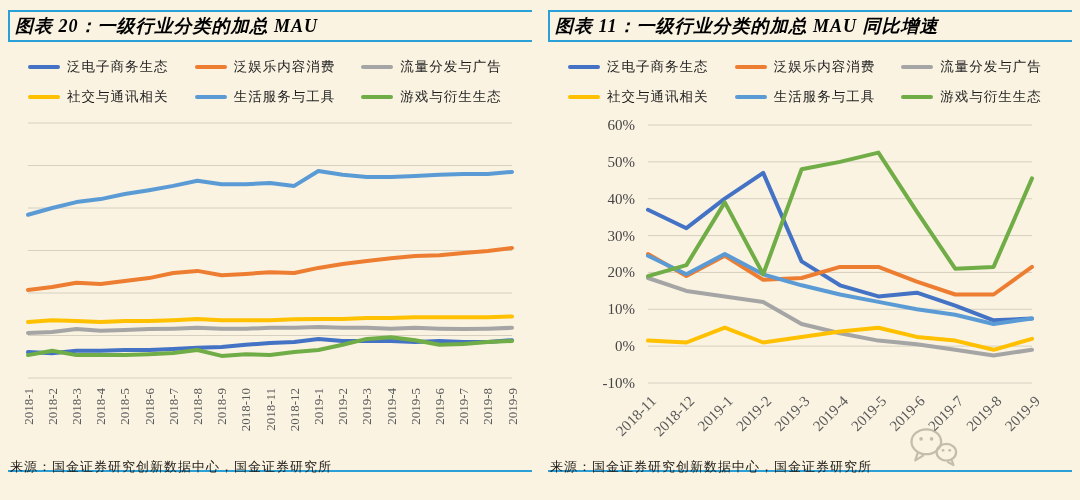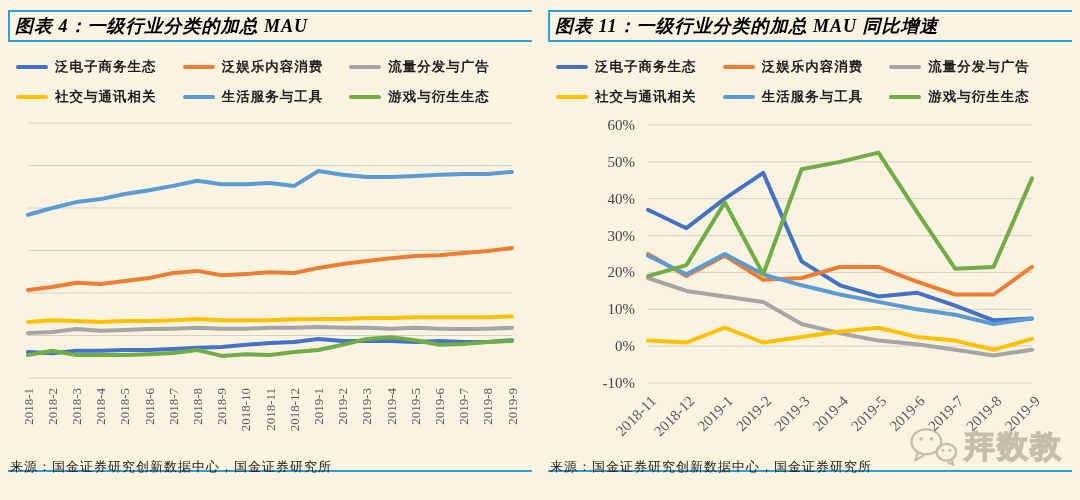--- a/index.html
+++ b/index.html
@@ -14,21 +14,21 @@
   .rule{position:absolute;left:0;width:100%;height:2px;background:#29A0D8;}
   .rule-top{top:10px;}
   .rule-mid{top:40px;}
   .rule-src{top:470px;}
   .title-tick{position:absolute;left:0;top:10px;width:2px;height:32px;background:#29A0D8;}
   .panel-title{
     position:absolute;top:14px;left:7px;right:0;
     font-style:italic;font-weight:bold;font-size:18px;letter-spacing:1px;
     color:#000;white-space:nowrap;
   }
-  .legend{position:absolute;top:52px;left:8px;width:500px;font-weight:bold;}
+  .legend{position:absolute;top:52px;left:20px;width:500px;}
   .legend-row{display:flex;height:30px;align-items:center;}
   .legend-item{display:flex;align-items:center;width:168px;}
   .swatch{display:inline-block;width:32px;height:4.5px;border-radius:2px;margin-right:7px;flex:none;}
   .legend-label{font-size:13.5px;color:#1d1d1d;letter-spacing:1px;white-space:nowrap;}
   svg.chart{position:absolute;left:0;top:112px;width:524px;height:350px;display:block;}
   .source-note{
     position:absolute;top:458px;left:2px;font-size:13px;color:#24201a;
     letter-spacing:1px;white-space:nowrap;
   }
   .watermark{
@@ -40,21 +40,21 @@
     color:rgba(189,181,164,0.30);
     -webkit-text-stroke:1.3px #b7ae9c;
   }
 </style>
 </head>
 <body>
 
 <div class="panel" id="panel-left">
   <div class="rule rule-top"></div>
   <div class="title-tick"></div>
-  <div class="panel-title">图表 4：一级行业分类的加总 MAU</div>
+  <div class="panel-title">图表 20：一级行业分类的加总 MAU</div>
   <div class="rule rule-mid"></div>
 
   <div class="legend">
     <div class="legend-row">
       <span class="legend-item">
         <span class="swatch" style="background: rgb(68, 114, 196);"></span>
         <span class="legend-label">泛电子商务生态</span>
       </span>
       <span class="legend-item">
         <span class="swatch" style="background: rgb(237, 125, 49);"></span>
@@ -203,14 +203,13 @@
   <svg width="50" height="42" viewBox="0 0 52 44">
     <ellipse cx="19" cy="16.5" rx="15.5" ry="13" fill="none" stroke="#b7ae9c" stroke-width="2.4"></ellipse>
     <path d="M10 28 L7.5 36 L16.5 30.5" fill="none" stroke="#b7ae9c" stroke-width="2.4" stroke-linejoin="round"></path>
     <circle cx="13.5" cy="13.5" r="1.9" fill="#b7ae9c"></circle>
     <circle cx="24.5" cy="13.5" r="1.9" fill="#b7ae9c"></circle>
     <ellipse cx="40" cy="27.5" rx="10.2" ry="8.8" fill="none" stroke="#b7ae9c" stroke-width="2.4"></ellipse>
     <circle cx="36.5" cy="25.5" r="1.5" fill="#b7ae9c"></circle>
     <circle cx="43.5" cy="25.5" r="1.5" fill="#b7ae9c"></circle>
     <path d="M45.5 35.5 L47.5 41 L41 37.5" fill="none" stroke="#b7ae9c" stroke-width="2.2" stroke-linejoin="round"></path>
   </svg>
-  <span class="watermark-text">拜数教</span>
 </div>
 
 </body></html>

